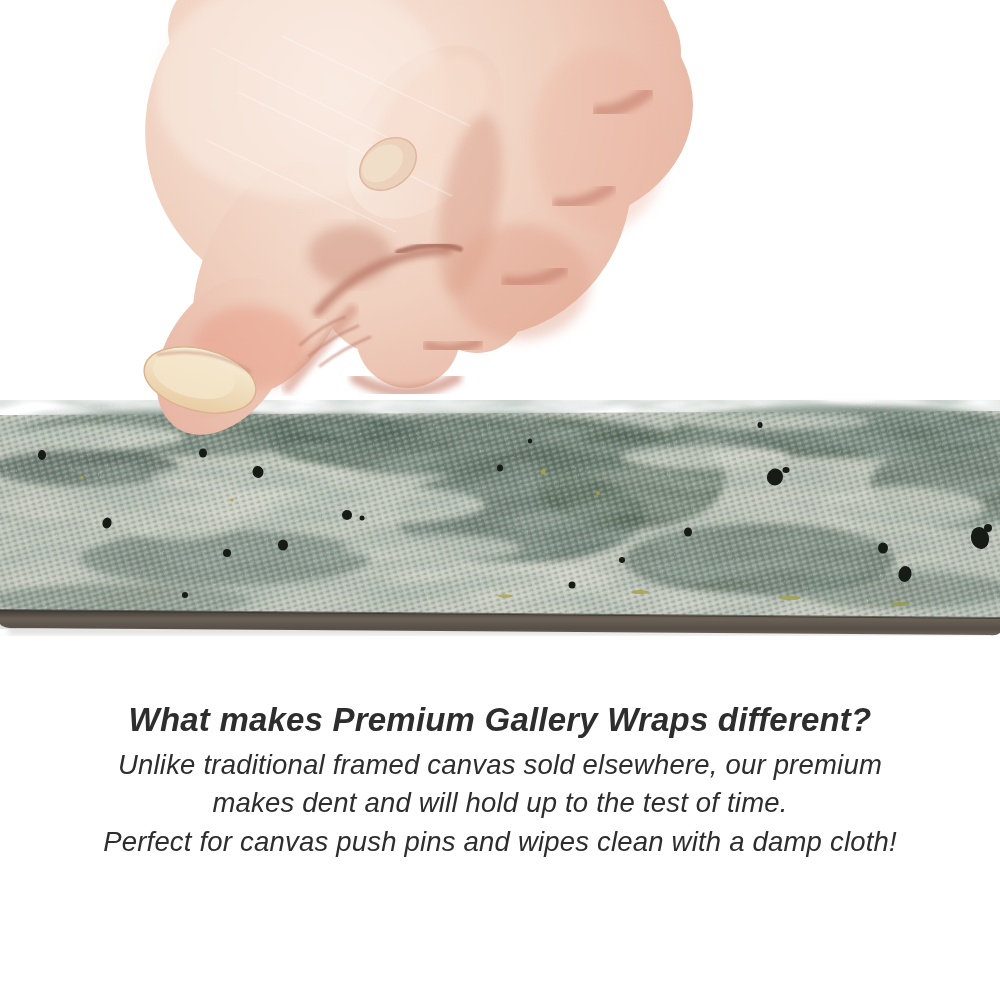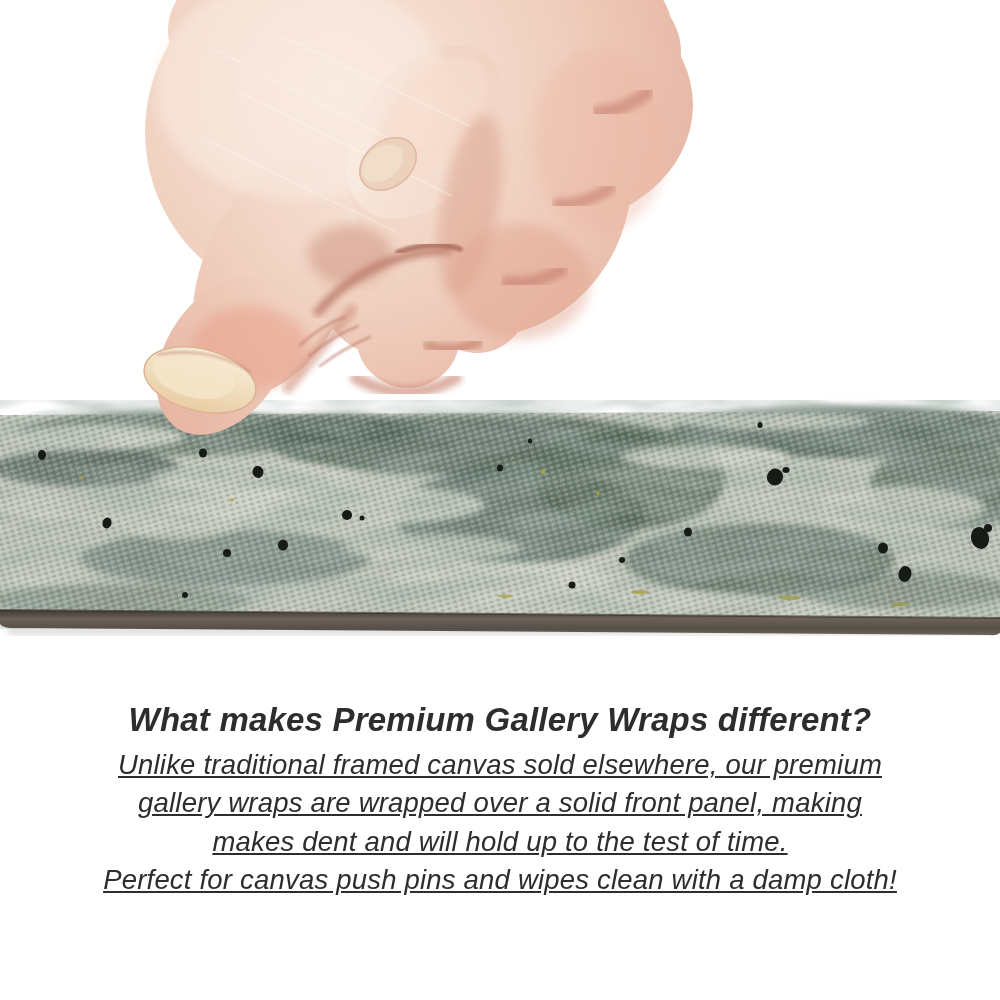--- a/index.html
+++ b/index.html
@@ -15,21 +15,20 @@
     text-align:center;color:var(--text,#2d2d2d);
     font-style:italic;
   }
   .copy-heading{
     font-size:33px;font-weight:600;line-height:42px;margin:0 0 5px 0;
     letter-spacing:.2px;
   }
   .copy-line{
     font-size:27.5px;font-weight:400;line-height:38.4px;letter-spacing:.2px;
     white-space:nowrap;
-    text-decoration:underline;
   }
 </style>
 </head>
 <body>
 
 <div class="scene">
 
   <svg class="photo-svg" width="1000" height="1000" viewBox="0 0 1000 1000" role="img" aria-label="hand pressing thumb against the edge of a premium gallery wrap canvas strip">
     <defs>
       <radialGradient id="skinG" gradientUnits="userSpaceOnUse" cx="340" cy="90" r="540">
@@ -213,17 +212,16 @@
         <ellipse cx="200" cy="380" rx="57" ry="31" fill="url(#nailG)" stroke="#dcb290" stroke-width="1.5"></ellipse>
         <ellipse cx="193" cy="377" rx="42" ry="22" fill="#f5e6ca" opacity="0.8"></ellipse>
         <path d="M152,366 q48,-22 96,-6" stroke="#c98f7b" stroke-width="3" fill="none" opacity="0.55" filter="url(#soft1)"></path>
       </g>
     </g>
   </svg>
 
   <div class="copy">
     <h1 class="copy-heading">What makes Premium Gallery Wraps different?</h1>
     <div class="copy-line">Unlike traditional framed canvas sold elsewhere, our premium</div>
-    <div class="copy-line">gallery wraps are wrapped over a solid front panel, making</div>
     <div class="copy-line">makes dent and will hold up to the test of time.</div>
     <div class="copy-line">Perfect for canvas push pins and wipes clean with a damp cloth!</div>
   </div>
 </div>
 
 </body></html>

